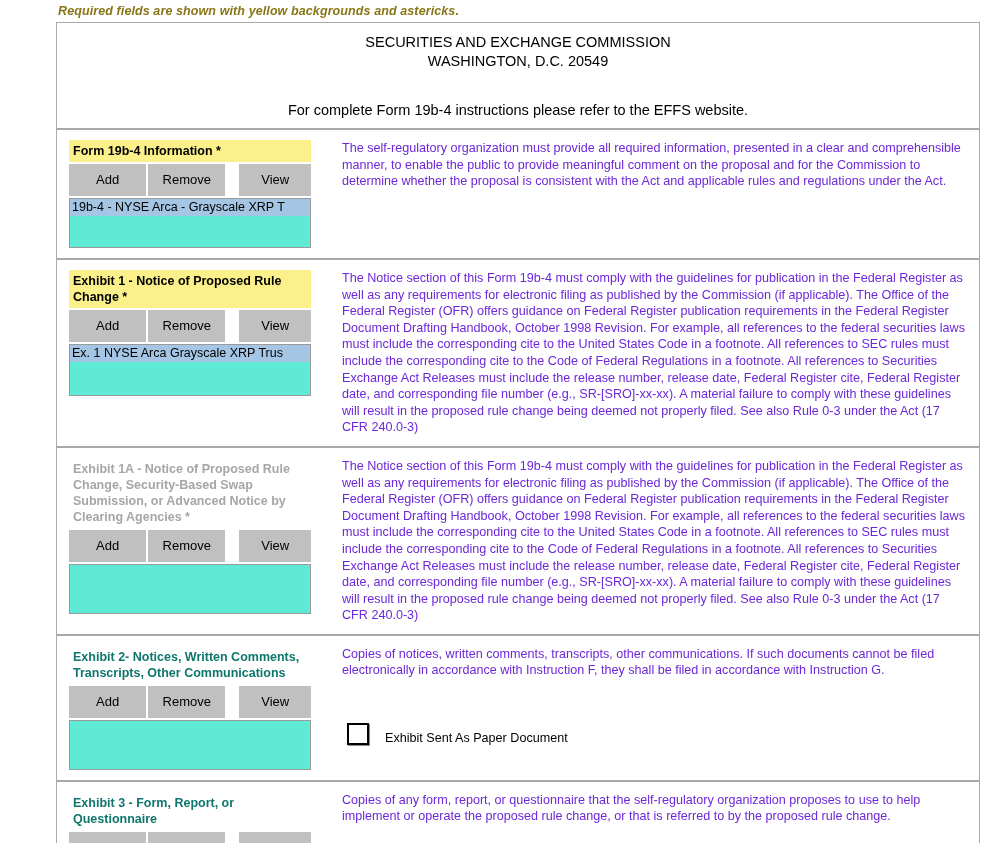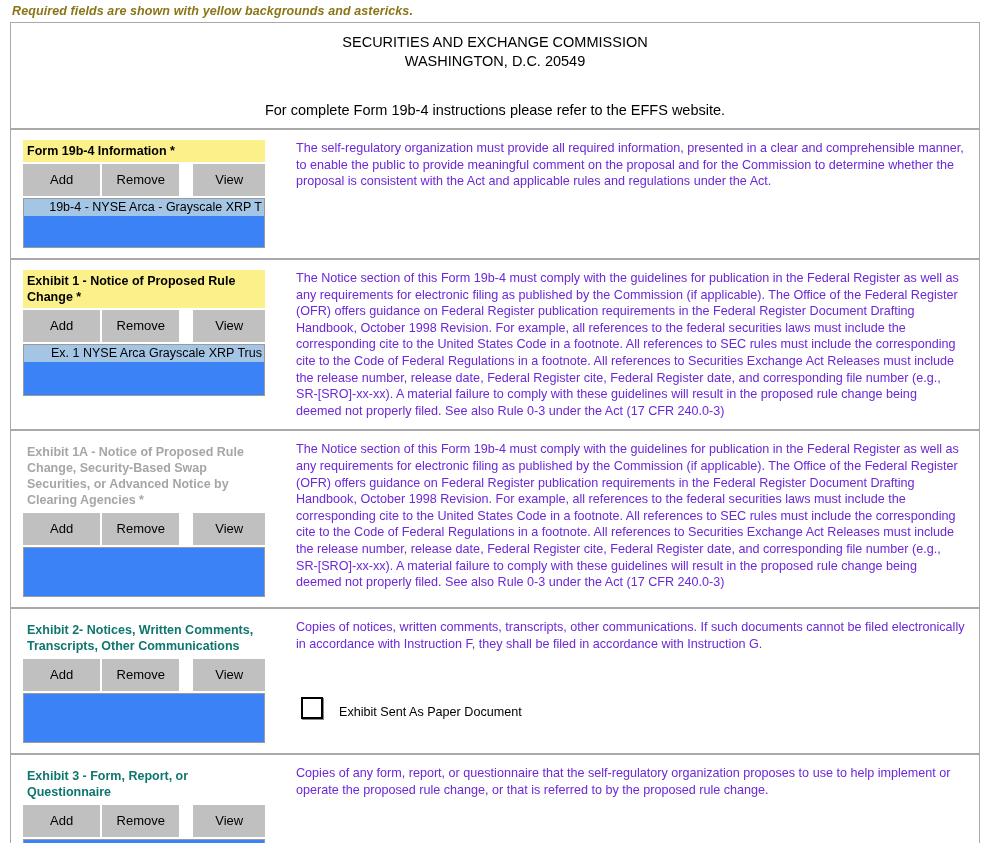--- a/index.html
+++ b/index.html
@@ -13,20 +13,21 @@
     font-family: "Liberation Sans", sans-serif;
     color: #000000;
     overflow: hidden;
   }
 
   .page {
     width: 990px;
     height: 843px;
     position: relative;
     box-sizing: border-box;
+    padding-left: 46px;
   }
 
   
   .required-notice {
     font-size: 12.5px;
     font-style: italic;
     font-weight: bold;
     color: #8a7517;
     padding: 4px 0 4px 12px;
     letter-spacing: 0.1px;
@@ -128,25 +129,24 @@
   .btn-add    { width: 82px; margin-right: 2px; }
   .btn-remove { width: 82px; margin-right: 14px; }
   .btn-view   { width: 76px; }
 
   
   .listbox {
     width: 242px;
     height: 50px;
     margin-top: 2px;
     border: 1px solid #9a9a9a;
-    background: #3b82f6;
+    background: #5eead4;
     box-sizing: border-box;
     overflow: hidden;
     position: relative;
-    text-align: right;
   }
   .listbox.tall { height: 52px; }
   .list-item {
     font-size: 12.5px;
     line-height: 17px;
     height: 17px;
     padding: 0 2px;
     white-space: nowrap;
     overflow: hidden;
     color: #000000;
@@ -238,21 +238,21 @@
           <div class="list-item selected">Ex. 1 NYSE Arca Grayscale XRP Trus</div>
         </div>
       </div>
       <div class="right-col">
         <p class="desc">The Notice section of this Form 19b-4 must comply with the guidelines for publication in the Federal Register as well as any requirements for electronic filing as published by the Commission (if applicable).  The Office of the Federal Register (OFR) offers guidance on Federal Register publication requirements in the Federal Register Document Drafting Handbook, October 1998 Revision.  For example, all references to the federal securities laws must include the corresponding cite to the United States Code in a footnote.  All references to SEC rules must include the corresponding cite to the Code of Federal Regulations in a footnote.  All references to Securities Exchange Act Releases must include the release number, release date, Federal Register cite, Federal Register date, and corresponding file number (e.g., SR-[SRO]-xx-xx).  A material failure to comply with these guidelines will result in the proposed rule change being deemed not properly filed.  See also Rule 0-3 under the Act (17 CFR 240.0-3)</p>
       </div>
     </div>
 
     <div class="exhibit-row row-h-ex1a">
       <div class="left-col">
-        <div class="exhibit-label disabled">Exhibit 1A - Notice of Proposed Rule Change, Security-Based Swap Securities, or Advanced Notice by Clearing Agencies *</div>
+        <div class="exhibit-label disabled">Exhibit 1A - Notice of Proposed Rule Change, Security-Based Swap Submission, or Advanced Notice by Clearing Agencies *</div>
         <div class="btn-bar">
           <button class="btn btn-add">Add</button>
           <button class="btn btn-remove">Remove</button>
           <button class="btn btn-view">View</button>
         </div>
         <div class="listbox"></div>
       </div>
       <div class="right-col">
         <p class="desc">The Notice section of this Form 19b-4 must comply with the guidelines for publication in the Federal Register as well as any requirements for electronic filing as published by the Commission (if applicable).  The Office of the Federal Register (OFR) offers guidance on Federal Register publication requirements in the Federal Register Document Drafting Handbook, October 1998 Revision.  For example, all references to the federal securities laws must include the corresponding cite to the United States Code in a footnote.  All references to SEC rules must include the corresponding cite to the Code of Federal Regulations in a footnote.  All references to Securities Exchange Act Releases must include the release number, release date, Federal Register cite, Federal Register date, and corresponding file number (e.g., SR-[SRO]-xx-xx).  A material failure to comply with these guidelines will result in the proposed rule change being deemed not properly filed.  See also Rule 0-3 under the Act (17 CFR 240.0-3)</p>
       </div>

